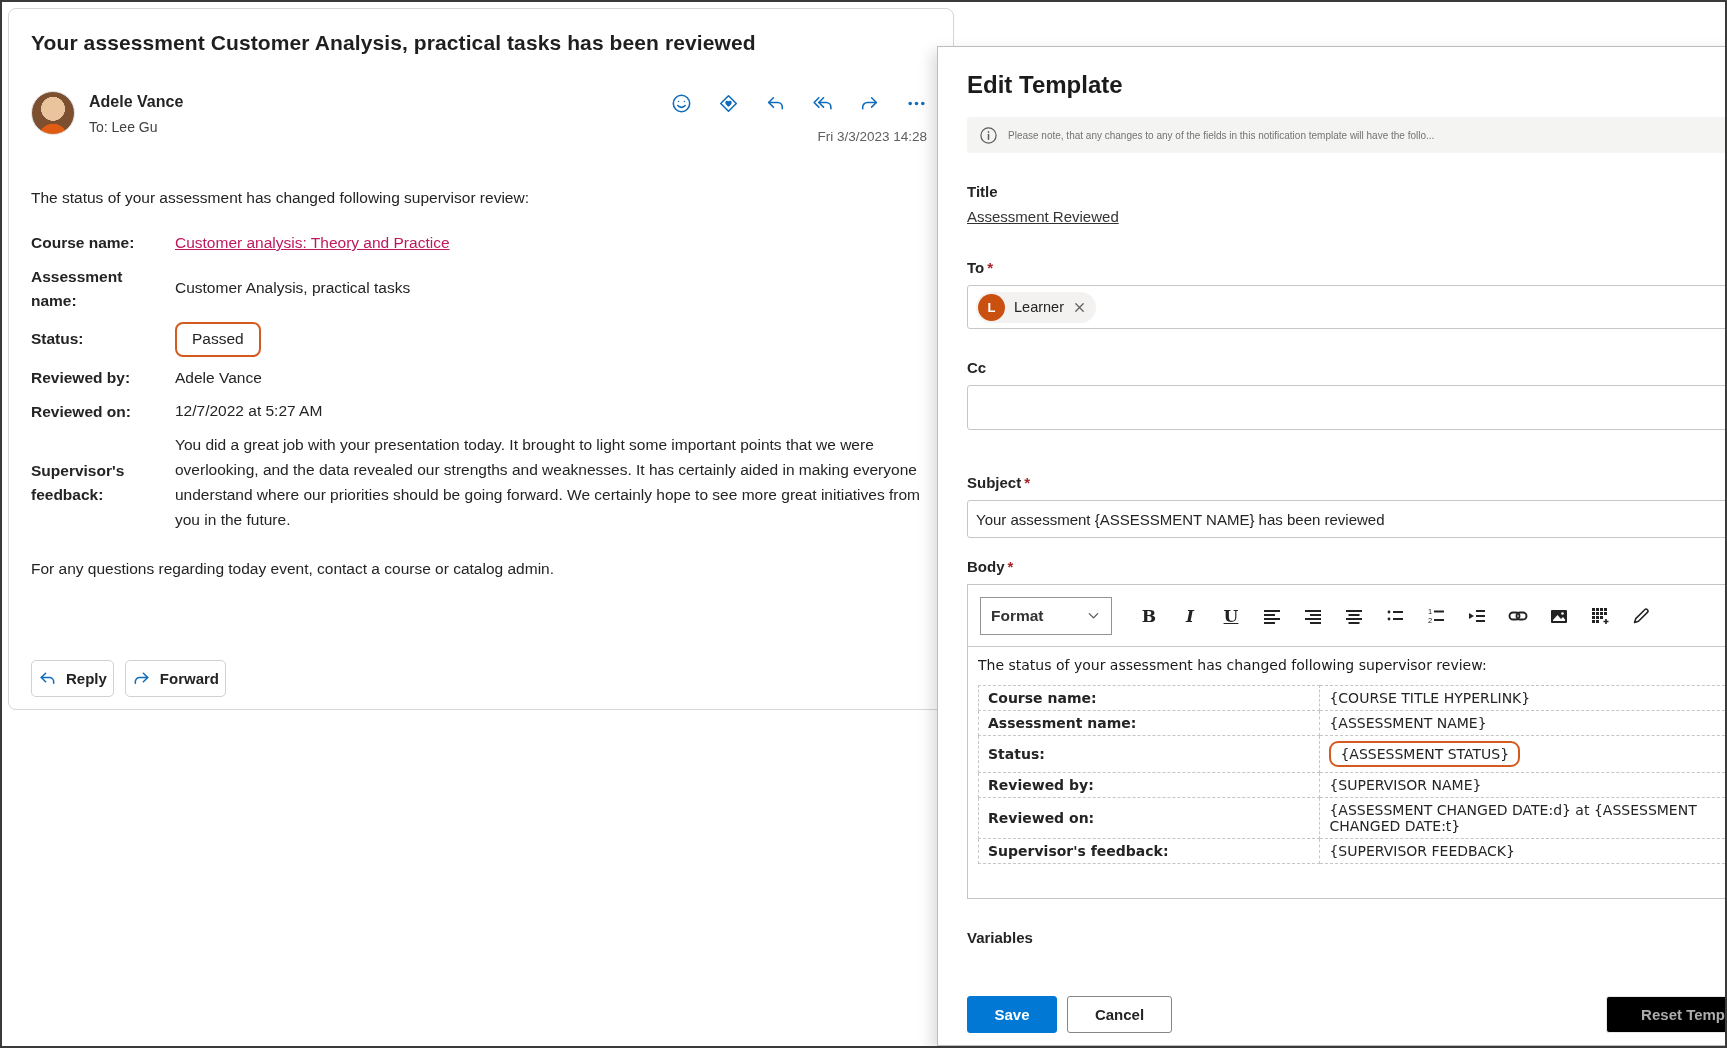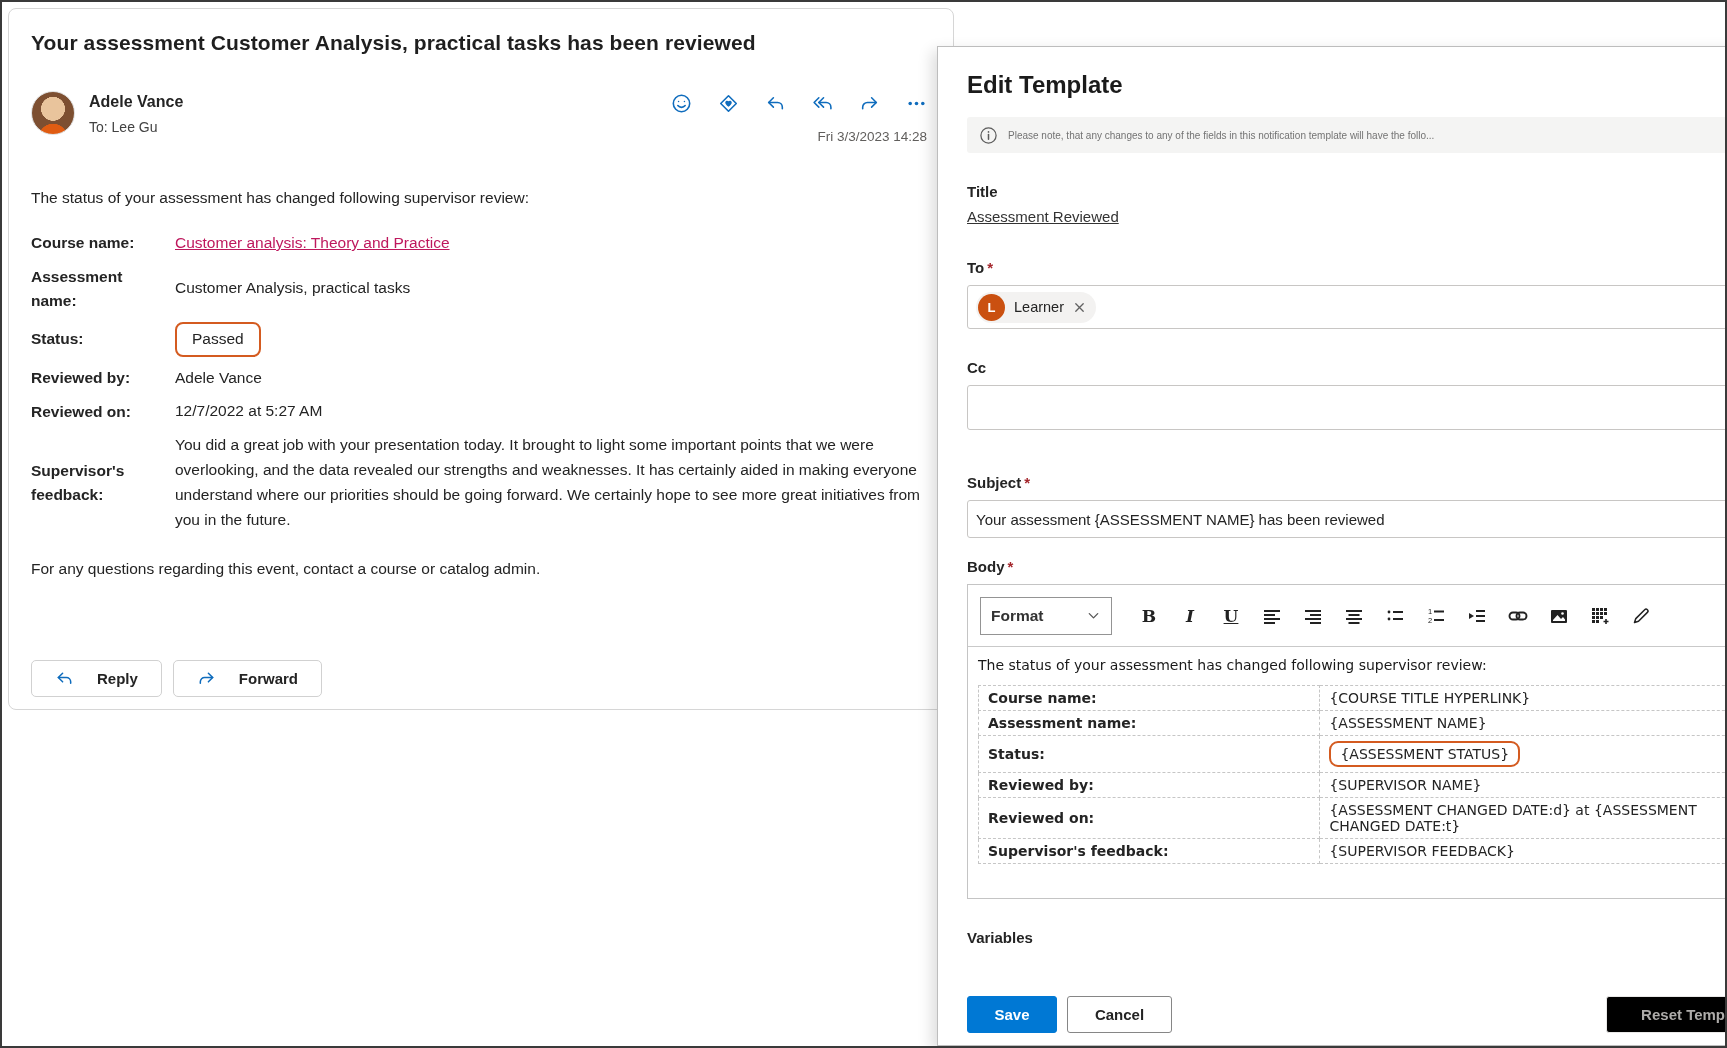--- a/index.html
+++ b/index.html
@@ -22,21 +22,21 @@
   .email-date { position:absolute; right:8px; top:38px; font-size:13.5px; color:#605e5c; }
   .email-intro { margin-top:54px; font-size:15.5px; }
   .email-details { margin-top:24px; display:flex; flex-direction:column; gap:9px; }
   .detail-row { display:grid; grid-template-columns:130px 1fr; column-gap:14px; align-items:center; }
   .detail-label { font-weight:700; font-size:15.5px; line-height:1.55; align-self:center; }
   .detail-value { font-size:15.5px; line-height:1.6; max-width:778px; }
   .link { color:#be185d; text-decoration:underline; cursor:pointer; }
   .status-box { display:inline-block; border:2.5px solid #d45b20; border-radius:8px; padding:3px 15px; font-size:15.5px; }
   .email-footer { margin-top:28px; font-size:15.5px; }
   .email-buttons { position:absolute; left:22px; bottom:12px; display:flex; gap:11px; }
-  .btn-light { display:flex; align-items:center; gap:23px; background:#fff; border:1px solid #d1d1d1; border-radius:5px; padding:8px 23px; font-size:15px; font-weight:700; color:#242424; cursor:pointer;margin-top:35px; }
+  .btn-light { display:flex; align-items:center; gap:9px; background:#fff; border:1px solid #d1d1d1; border-radius:5px; padding:8px 6px; font-size:15px; font-weight:700; color:#242424; cursor:pointer;margin-top:35px; }
   .btn-light .ic { width:19px; height:19px; color:#0f6cbd; }
 
   
   .dialog { position:absolute; left:937px; top:46px; width:876px; height:1000px; background:#fff; border:1px solid #bdbdbd; box-shadow:-5px 5px 14px rgba(0,0,0,.14); padding:24px 26px 0 29px; z-index:10; }
   .dialog-title { font-size:24px; font-weight:600; color:#1b1b1b; }
   .dialog-close { position:absolute; top:26px; right:28px; width:22px; height:22px; color:#424242; cursor:pointer; }
   .notice-bar { margin-top:18px; height:36px; background:#f4f4f3; border-radius:3px; display:flex; align-items:center; padding:0 12px; gap:10px; }
   .notice-bar .info-ic { width:19px; height:19px; color:#5b5b5b; flex:0 0 auto; }
   .notice-text { font-size:10px; color:#737373; white-space:nowrap; overflow:hidden; flex:1 1 auto; }
   .notice-chevrons { width:18px; height:18px; color:#5b5b5b; flex:0 0 auto; cursor:pointer; }
@@ -155,21 +155,21 @@
     <div class="detail-row">
       <div class="detail-label">Reviewed on:</div>
       <div class="detail-value">12/7/2022 at 5:27 AM</div>
     </div>
     <div class="detail-row">
       <div class="detail-label">Supervisor's feedback:</div>
       <div class="detail-value">You did a great job with your presentation today. It brought to light some important points that we were overlooking, and the data revealed our strengths and weaknesses. It has certainly aided in making everyone understand where our priorities should be going forward. We certainly hope to see more great initiatives from you in the future.</div>
     </div>
   </div>
 
-  <div class="email-footer">For any questions regarding this event, contact a course or catalog admin.</div>
+  <div class="email-footer">For any questions regarding today event, contact a course or catalog admin.</div>
 
   <div class="email-buttons">
     <button class="btn-light">
       <span class="ic">
         <svg viewBox="0 0 20 20" fill="none" stroke="currentColor" stroke-width="1.6" stroke-linecap="round" stroke-linejoin="round">
             <path d="M8 4.5 L3.5 9 L8 13.5"></path>
             <path d="M3.5 9 H12 a4.5 4.5 0 0 1 4.5 4.5 V15"></path>
           </svg>
       </span>
       <span>Reply</span>

